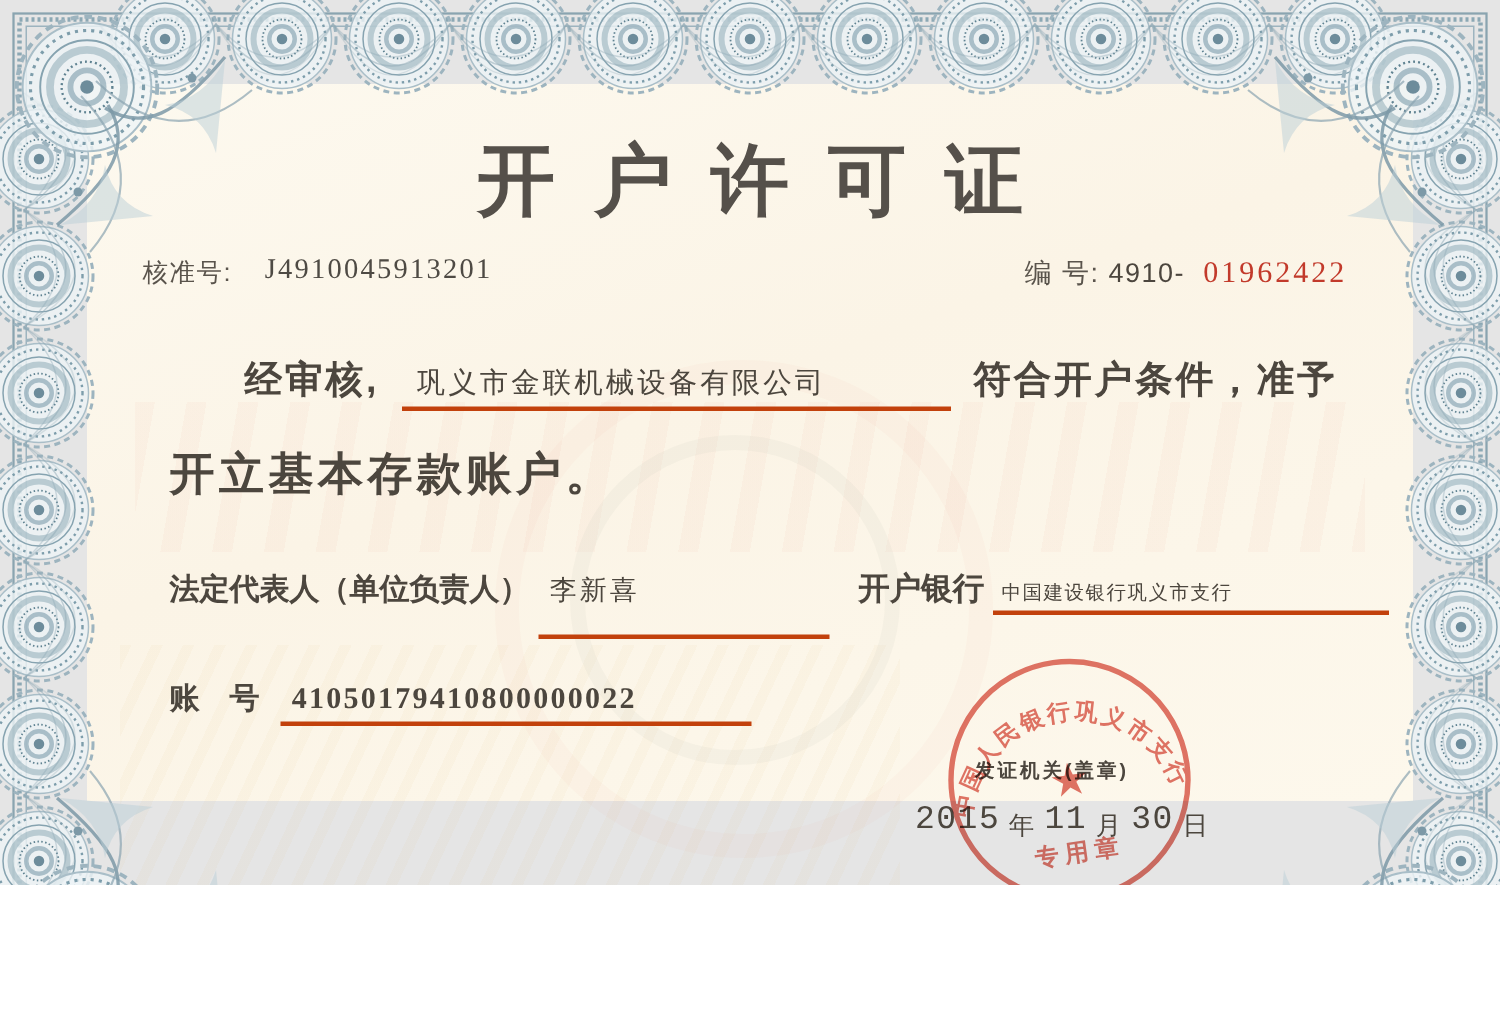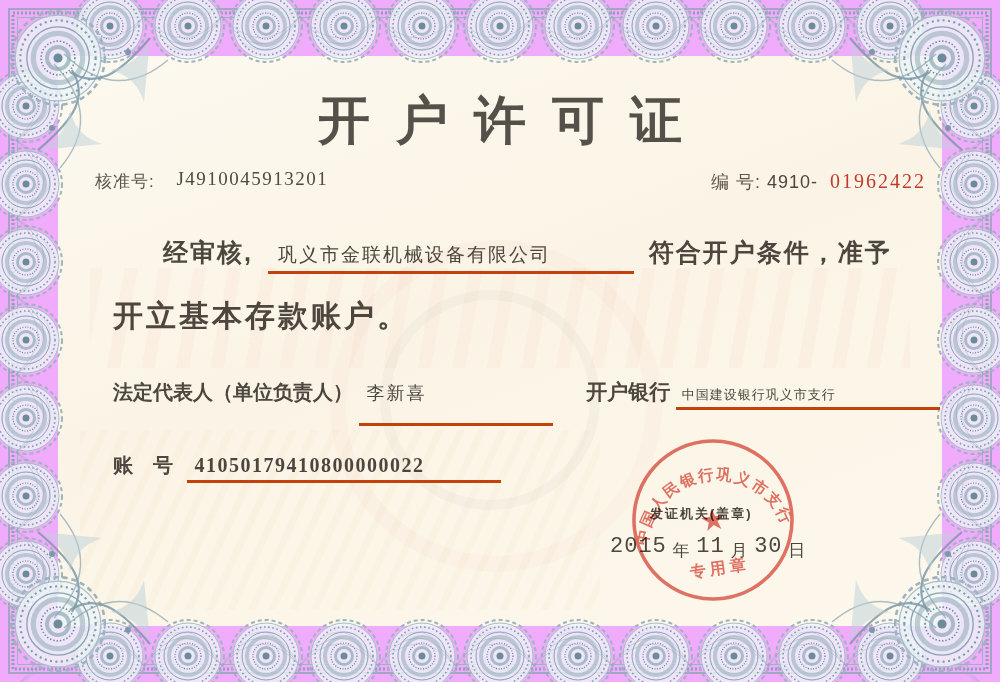--- a/index.html
+++ b/index.html
@@ -1,16 +1,16 @@
 <!DOCTYPE html>
 <html><head>
 <meta charset="utf-8">
 <style>
   html,body{margin:0;padding:0;background:#ffffff;}
-  .stage{position:relative;width:1000px;height:682px;background:#f0abfc;overflow:hidden;
+  .stage{position:relative;width:1000px;height:590px;background:#e5e5e5;overflow:hidden;
          font-family:"Liberation Sans","DejaVu Sans",sans-serif;color:#4c463e;}
   .paper{position:absolute;left:58px;top:56px;right:58px;bottom:56px;
          background:linear-gradient(160deg,#fdf9ef 0%,#fbf4e6 45%,#fdf8ec 100%);}
   
   .wm-pink{position:absolute;left:90px;top:268px;width:820px;height:100px;opacity:.55;
            background:repeating-linear-gradient(100deg,rgba(233,158,138,.12) 0 13px,rgba(233,158,138,0) 13px 34px);}
   .wm-gold{position:absolute;left:80px;top:430px;width:520px;height:180px;opacity:.6;
            background:repeating-linear-gradient(115deg,rgba(219,180,104,.09) 0 7px,rgba(219,180,104,0) 7px 19px);}
   .wm-ring1{position:absolute;left:330px;top:240px;width:300px;height:300px;border-radius:50%;
             border:16px solid rgba(228,150,128,.05);}
@@ -19,30 +19,30 @@
   .border-svg{position:absolute;left:0;top:0;pointer-events:none;}
   
   .content{position:absolute;left:0;top:0;width:1000px;height:682px;}
   .title{position:absolute;left:0;top:86px;width:1000px;text-align:center;
          font-family:"Liberation Serif","DejaVu Serif",serif;font-weight:bold;
          font-size:52px;letter-spacing:26px;text-indent:26px;color:#55504a;}
   .lbl{color:#5a544c;}
   .approval{position:absolute;left:95px;top:170px;font-size:17px;letter-spacing:1px;text-align:right;}
   .approval .val{font-family:"Liberation Serif","DejaVu Serif",serif;font-size:19px;color:#4e4a44;
                  margin-left:16px;letter-spacing:1.5px;position:relative;top:-2px;}
-  .serial{position:absolute;left:683px;top:170px;font-size:18px;letter-spacing:1px;margin-left:28px;}
+  .serial{position:absolute;left:683px;top:170px;font-size:18px;letter-spacing:1px;}
   .serial .red{font-family:"Liberation Serif","DejaVu Serif",serif;color:#c23a2b;font-size:20px;
                letter-spacing:2px;margin-left:6px;}
   .para1{position:absolute;left:163px;top:236px;font-size:25px;font-weight:600;letter-spacing:2px;white-space:nowrap;}
   .u{display:inline-block;border-bottom:3px solid #c2410c;font-weight:400;vertical-align:baseline;}
   .company{width:352px;font-size:19px;letter-spacing:2px;padding:0 4px 3px 10px;margin:0 6px;}
   .para2{position:absolute;left:113px;top:296px;font-size:30px;font-weight:700;letter-spacing:3px;}
   .row3{position:absolute;left:113px;top:378px;font-size:20px;font-weight:600;white-space:nowrap;}
   .rep{width:186px;font-size:18px;letter-spacing:2px;padding:0 0 18px 8px;margin-right:10px;}
-  .bank-label{margin-left:18px;font-size:21px;}
+  .bank-label{margin-left:4px;font-size:21px;}
   .bank{width:258px;font-size:13px;letter-spacing:1px;padding:0 0 3px 6px;}
   .row4{position:absolute;left:113px;top:452px;font-size:20px;font-weight:600;white-space:nowrap;}
   .account{width:306px;font-family:"Liberation Serif","DejaVu Serif",serif;font-weight:700;
            font-size:20px;letter-spacing:1.5px;padding:0 0 3px 8px;margin-left:8px;}
   .issue{position:absolute;left:650px;top:505px;font-size:13px;font-weight:600;letter-spacing:2px;}
   .dateline{position:absolute;left:610px;top:538px;font-size:17px;font-weight:500;letter-spacing:1px;}
   .dateline .num{font-family:Liberation Mono, monospace;font-weight:400;font-size:22px;
                  position:relative;top:-4px;letter-spacing:1px;}
   .stamp{position:absolute;left:627px;top:434px;width:172px;height:172px;
          transform:rotate(-8deg);opacity:.82;mix-blend-mode:multiply;}

